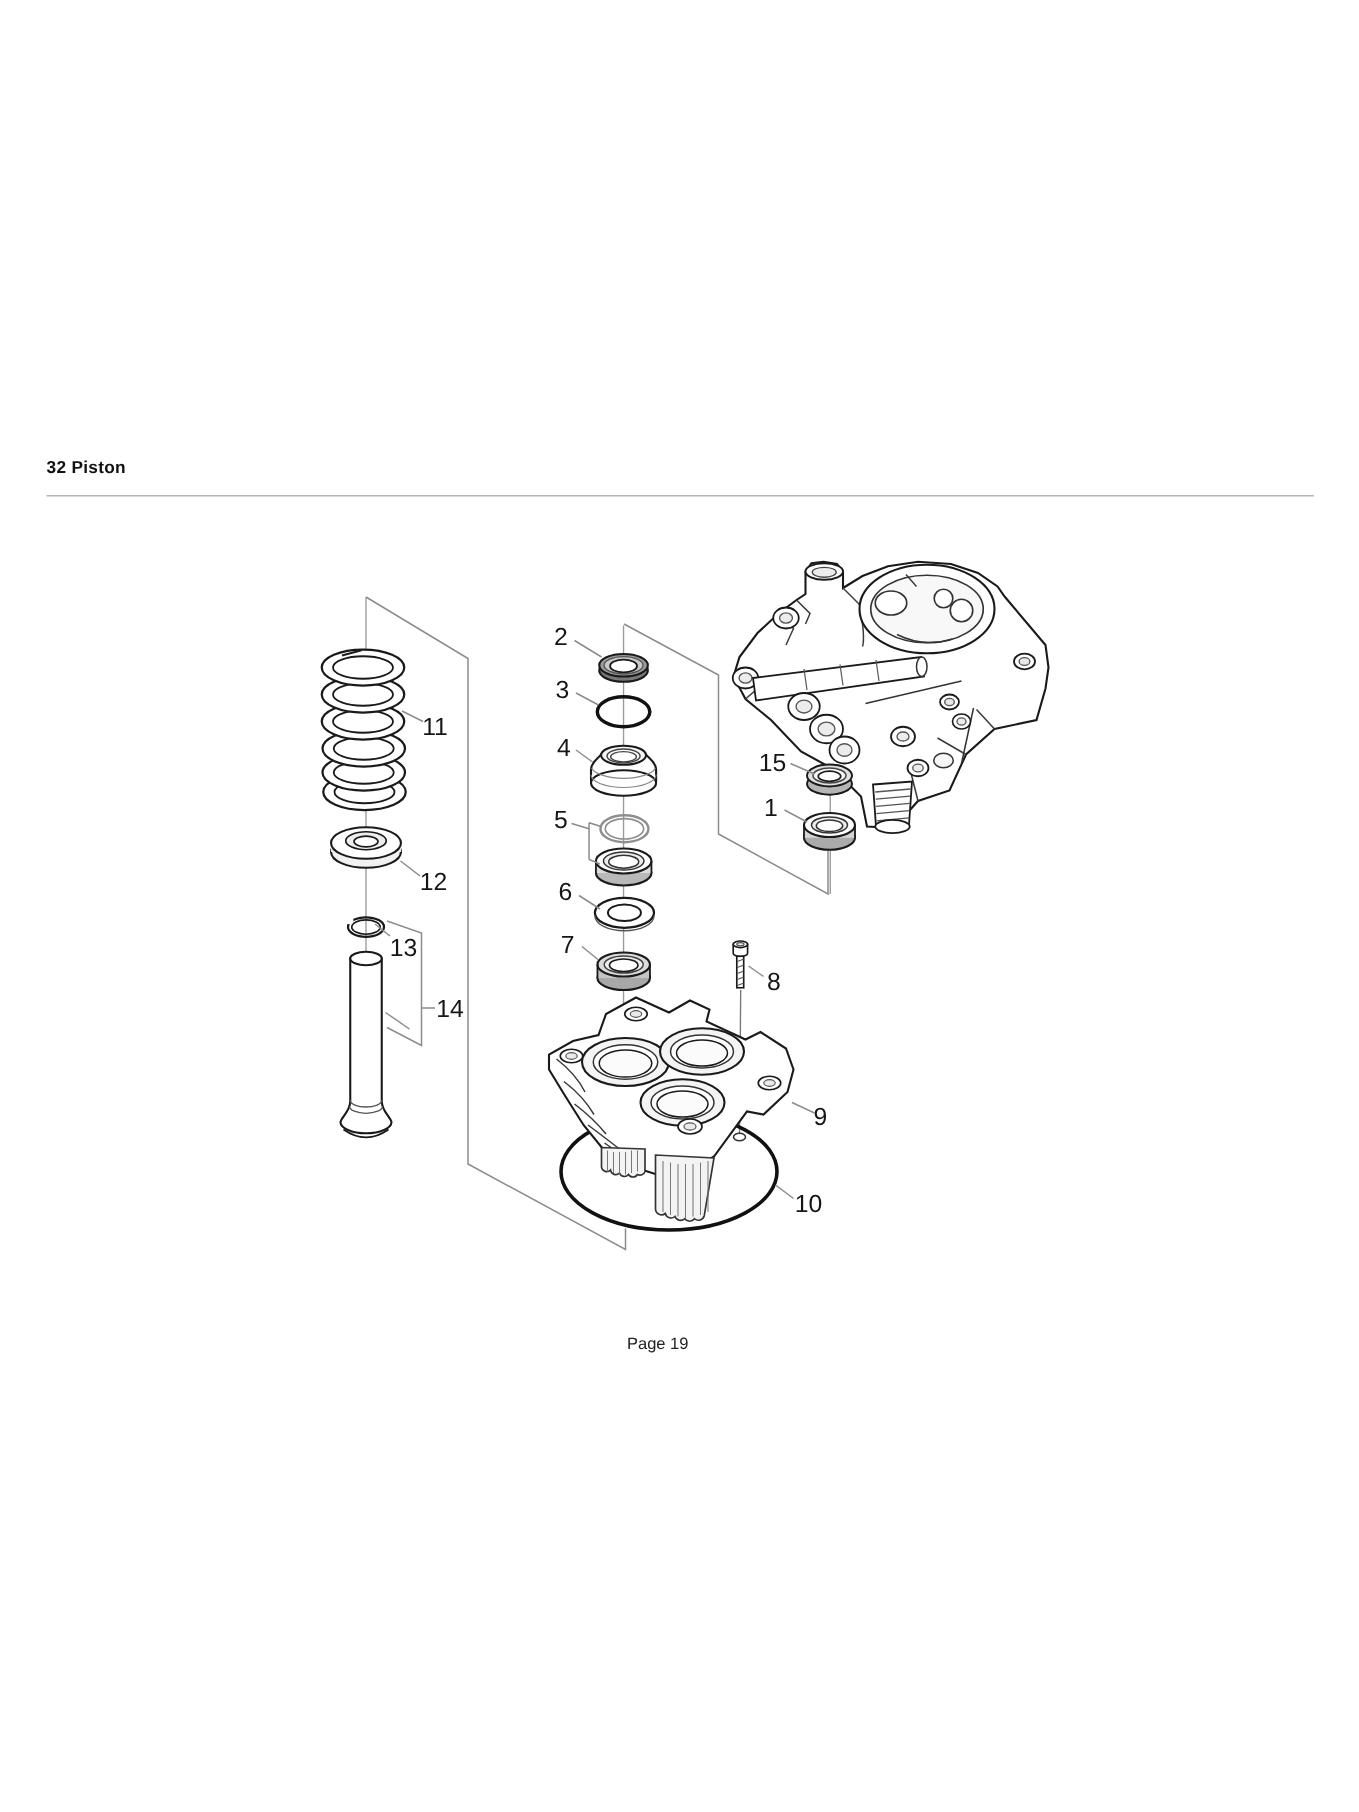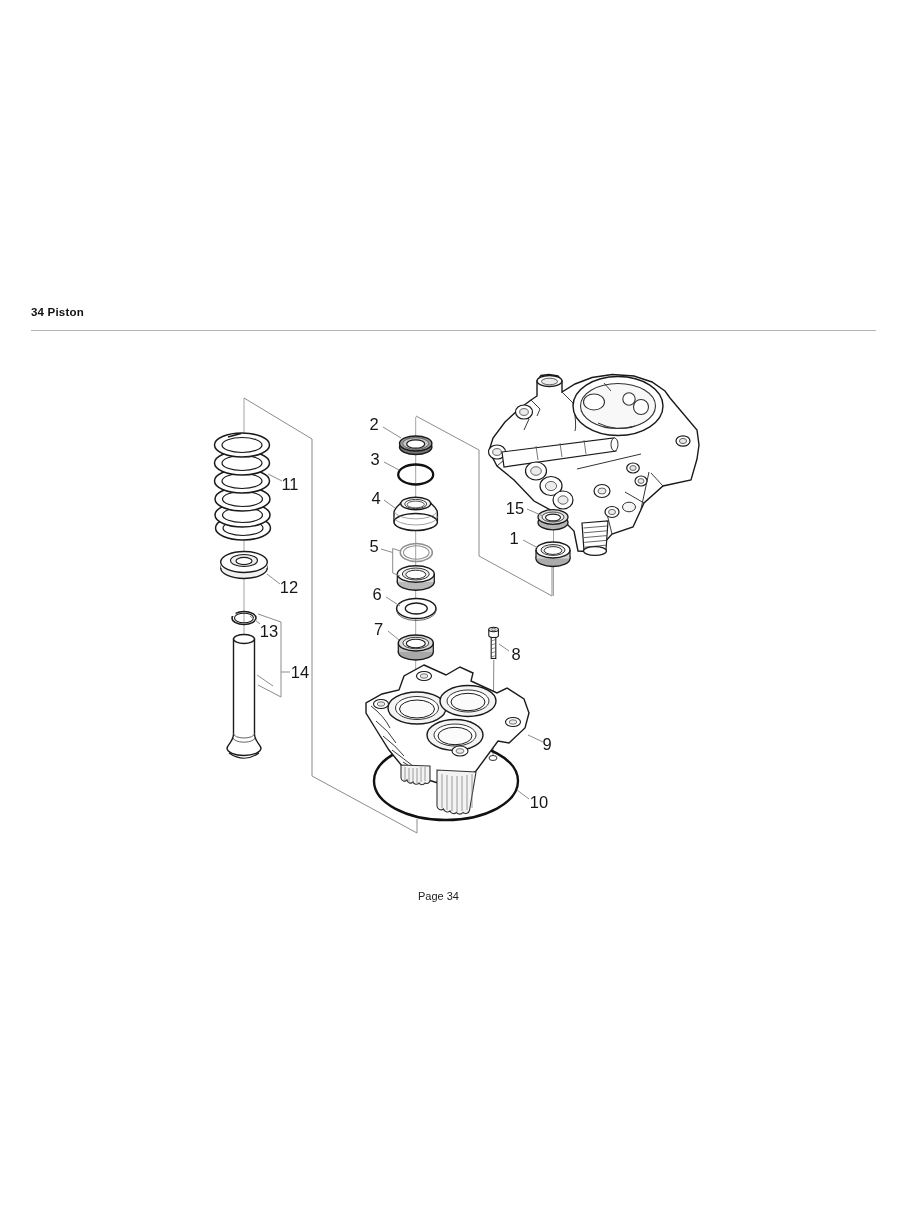--- a/index.html
+++ b/index.html
@@ -6,21 +6,21 @@
   body{width:906px;height:1208px;position:relative;font-family:"Liberation Sans",sans-serif;overflow:hidden;}
   .title{position:absolute;left:31px;top:306px;font-size:11.5px;font-weight:bold;color:#111;letter-spacing:.2px;}
   .divider{position:absolute;left:31px;top:330px;width:845px;border-top:1px solid #b4b4b4;height:0;}
   .pagenum{position:absolute;left:418px;top:890px;font-size:11px;color:#222;}
   svg.diagram{position:absolute;left:0;top:0;}
   .callout{font-family:"Liberation Sans",sans-serif;font-size:16.5px;fill:#161616;}
 </style>
 </head>
 <body>
 
-<div class="title">34 Piston</div>
+<div class="title">32 Piston</div>
 <div class="divider"></div>
 
 <svg class="diagram" width="906" height="1208" viewBox="0 0 906 1208">
 
   <g stroke="#8c8c8c" stroke-width="1" fill="none">
     <polyline points="244,398 312,439 312,776 417,833 417,819"></polyline>
     <polyline points="416,416 479,450 479,556 552,596 552,565"></polyline>
   </g>
 
   <g stroke="#9a9a9a" stroke-width="0.9" fill="none">
@@ -339,13 +339,13 @@
     <text class="callout" x="547" y="750">9</text>
     <text class="callout" x="539" y="808">10</text>
     <text class="callout" x="290" y="490">11</text>
     <text class="callout" x="289" y="593">12</text>
     <text class="callout" x="269" y="637">13</text>
     <text class="callout" x="300" y="678">14</text>
     <text class="callout" x="515" y="514">15</text>
   </g>
 </svg>
 
-<div class="pagenum">Page 34</div>
+<div class="pagenum">Page 19</div>
 
 </body></html>

